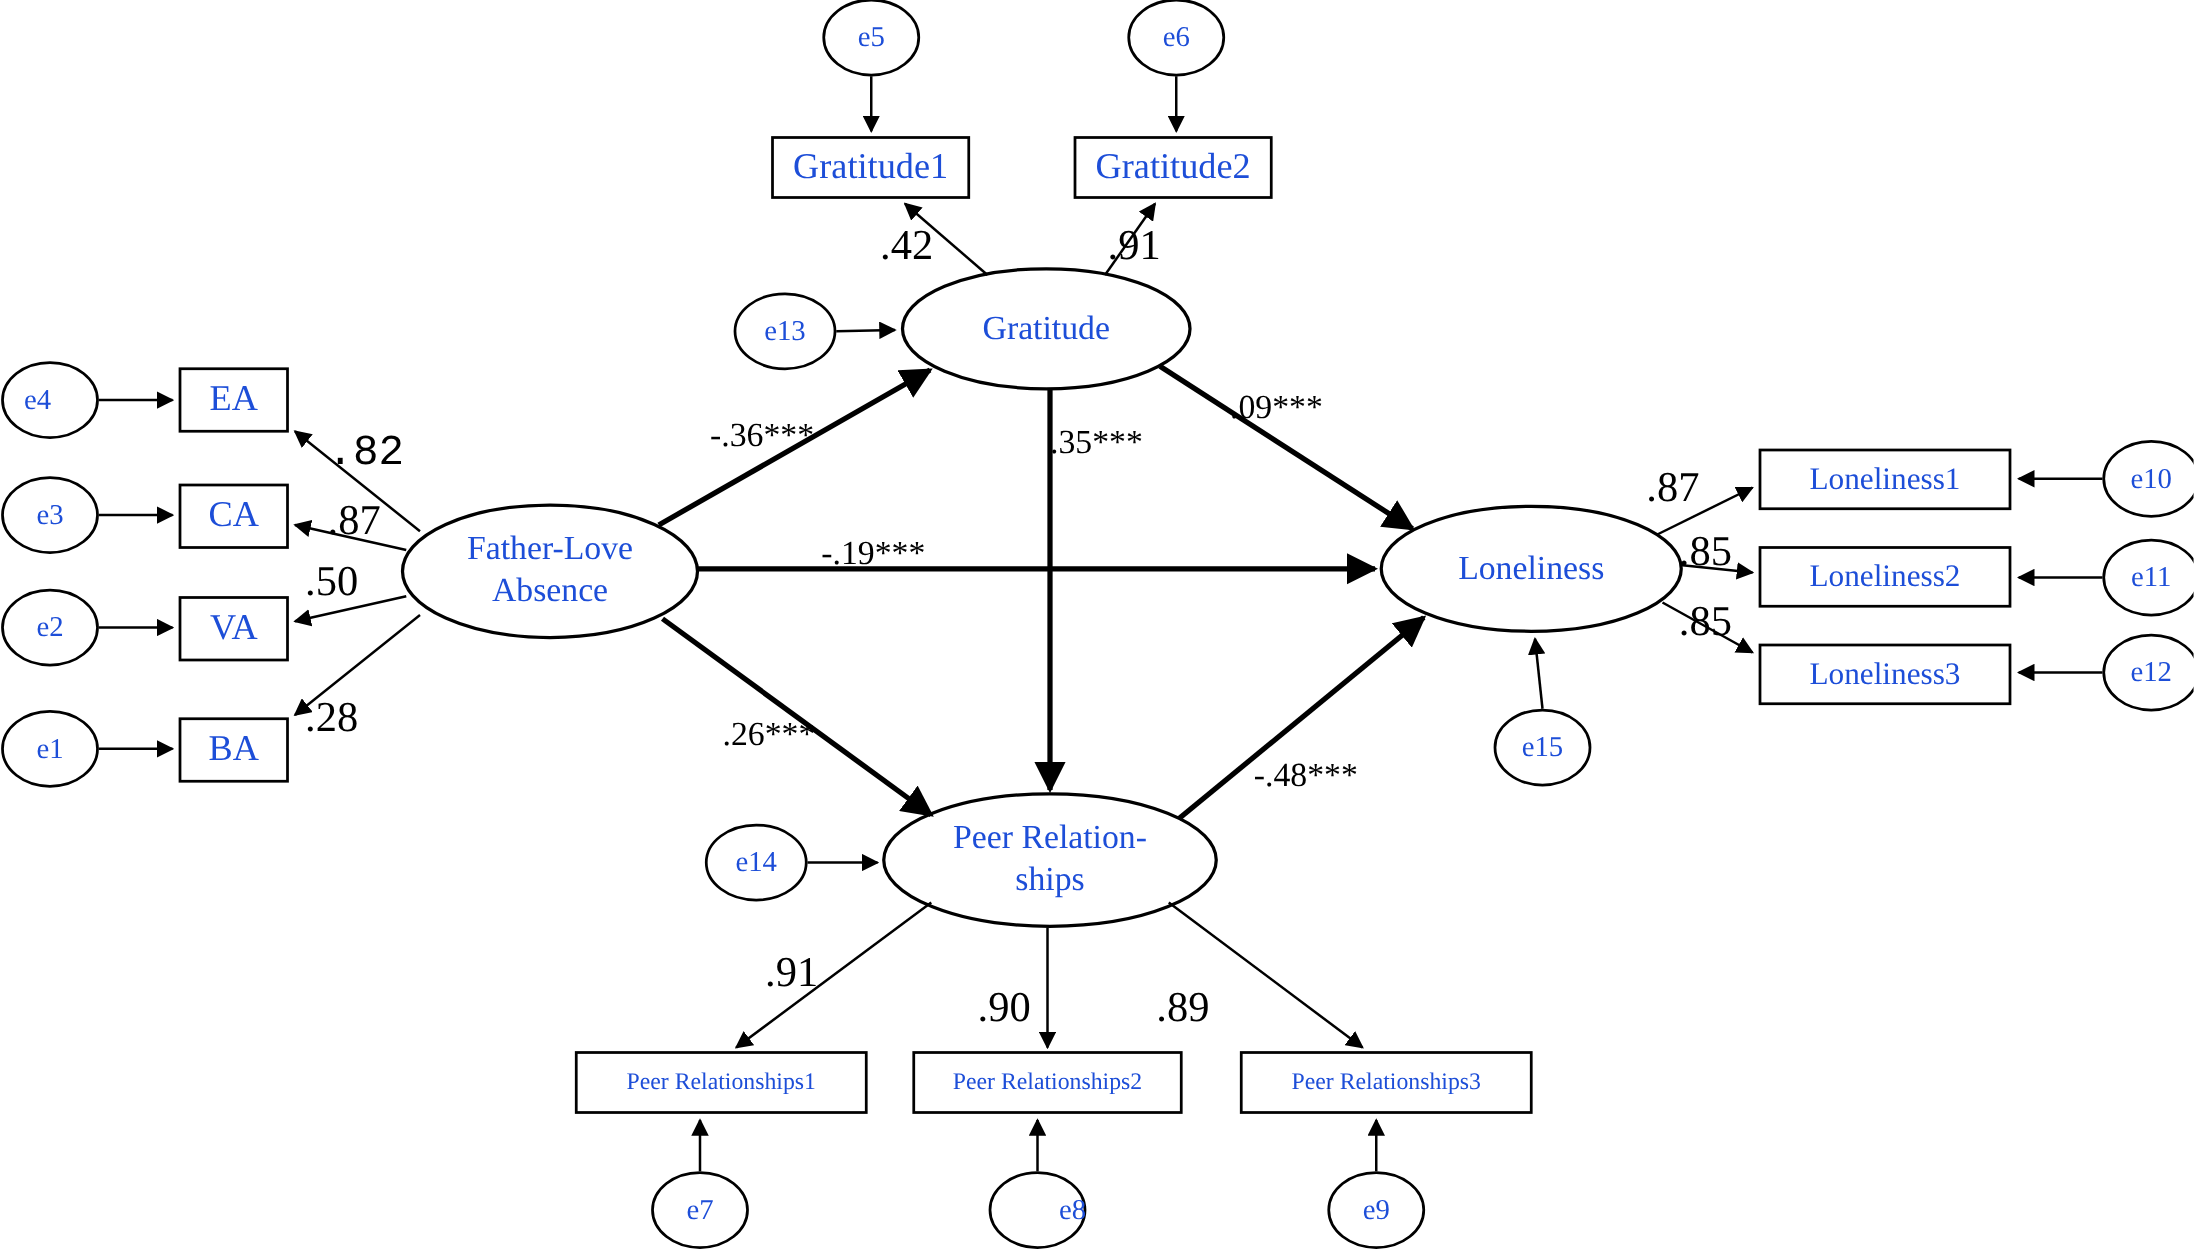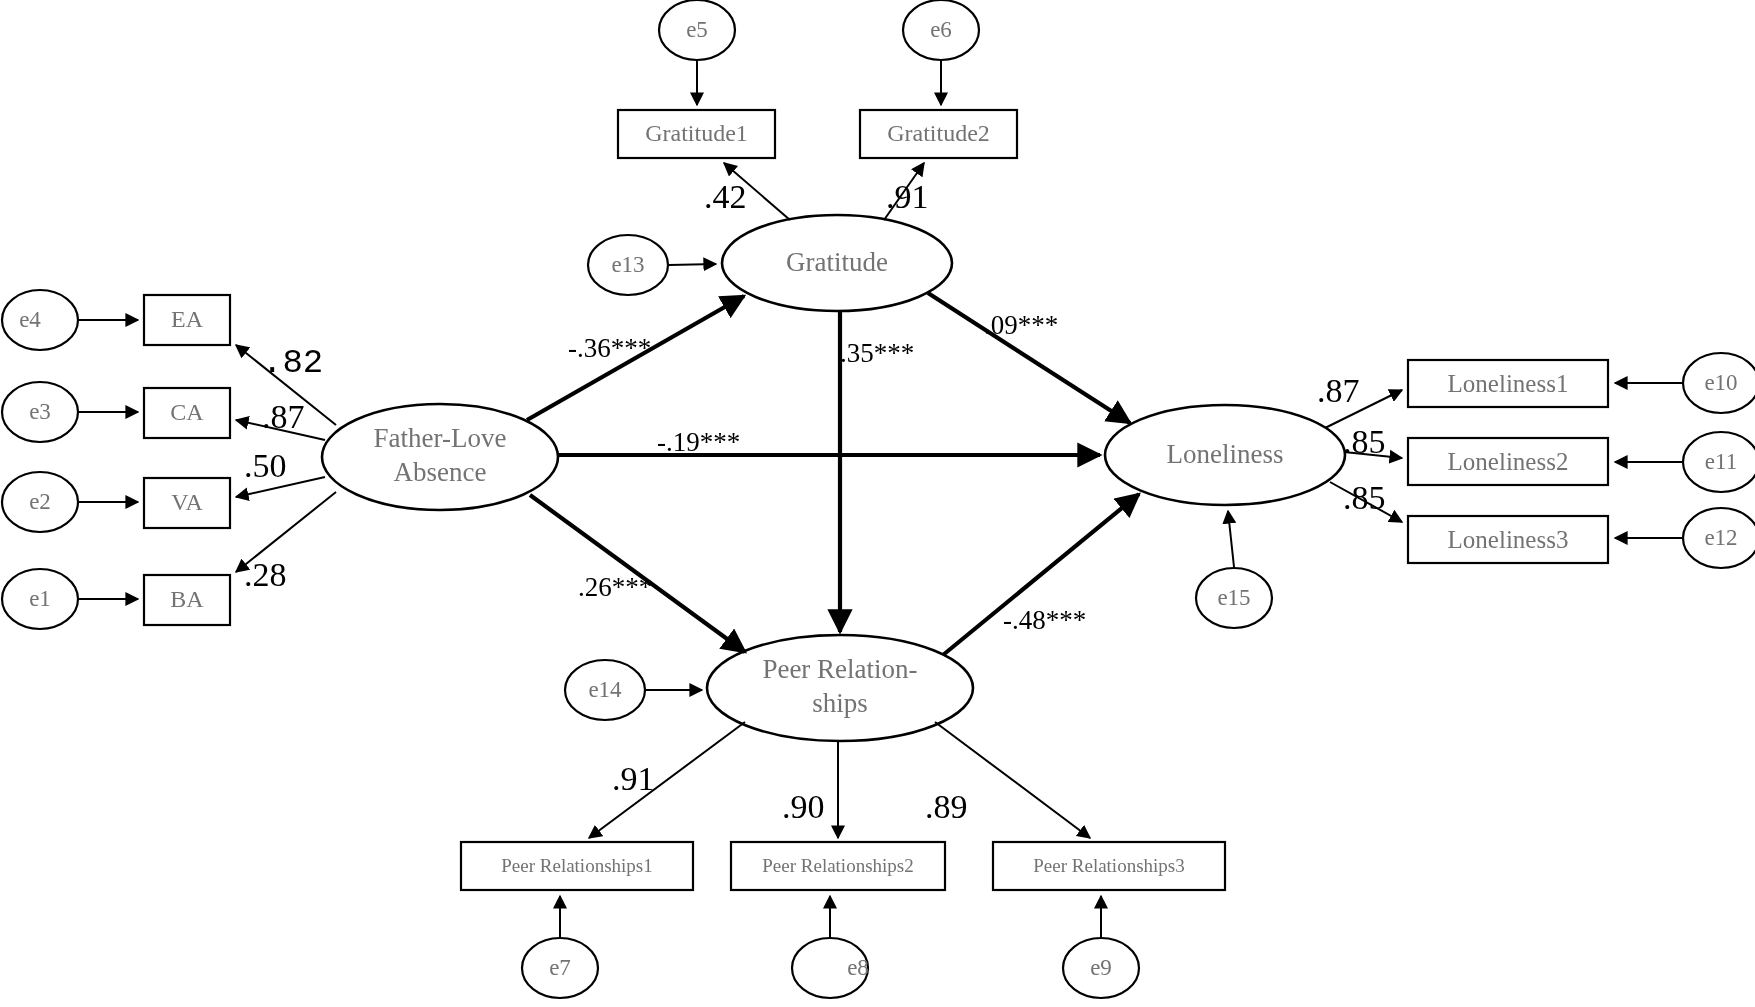--- a/index.html
+++ b/index.html
@@ -21,27 +21,27 @@
     position: absolute;
     left: 0;
     top: 0;
   }
   .node-label {
     position: absolute;
     display: flex;
     align-items: center;
     justify-content: center;
     text-align: center;
-    color: #737373;
+    color: #1d4ed8;
     pointer-events: none;
     line-height: 1.08;
   }
   .lbl-latent { font-size: 27px; }
   .lbl-err { font-size: 23px; }
-  .lbl-ind { font-size: 24px; }
+  .lbl-ind { font-size: 29px; }
   .lbl-ind-sm { font-size: 19px; }
   .lbl-ind-md { font-size: 25px; }
   .coef {
     position: absolute;
     font-size: 34px;
     color: #000000;
     white-space: nowrap;
     pointer-events: none;
   }
   .coef-big { font-size: 27px; }

